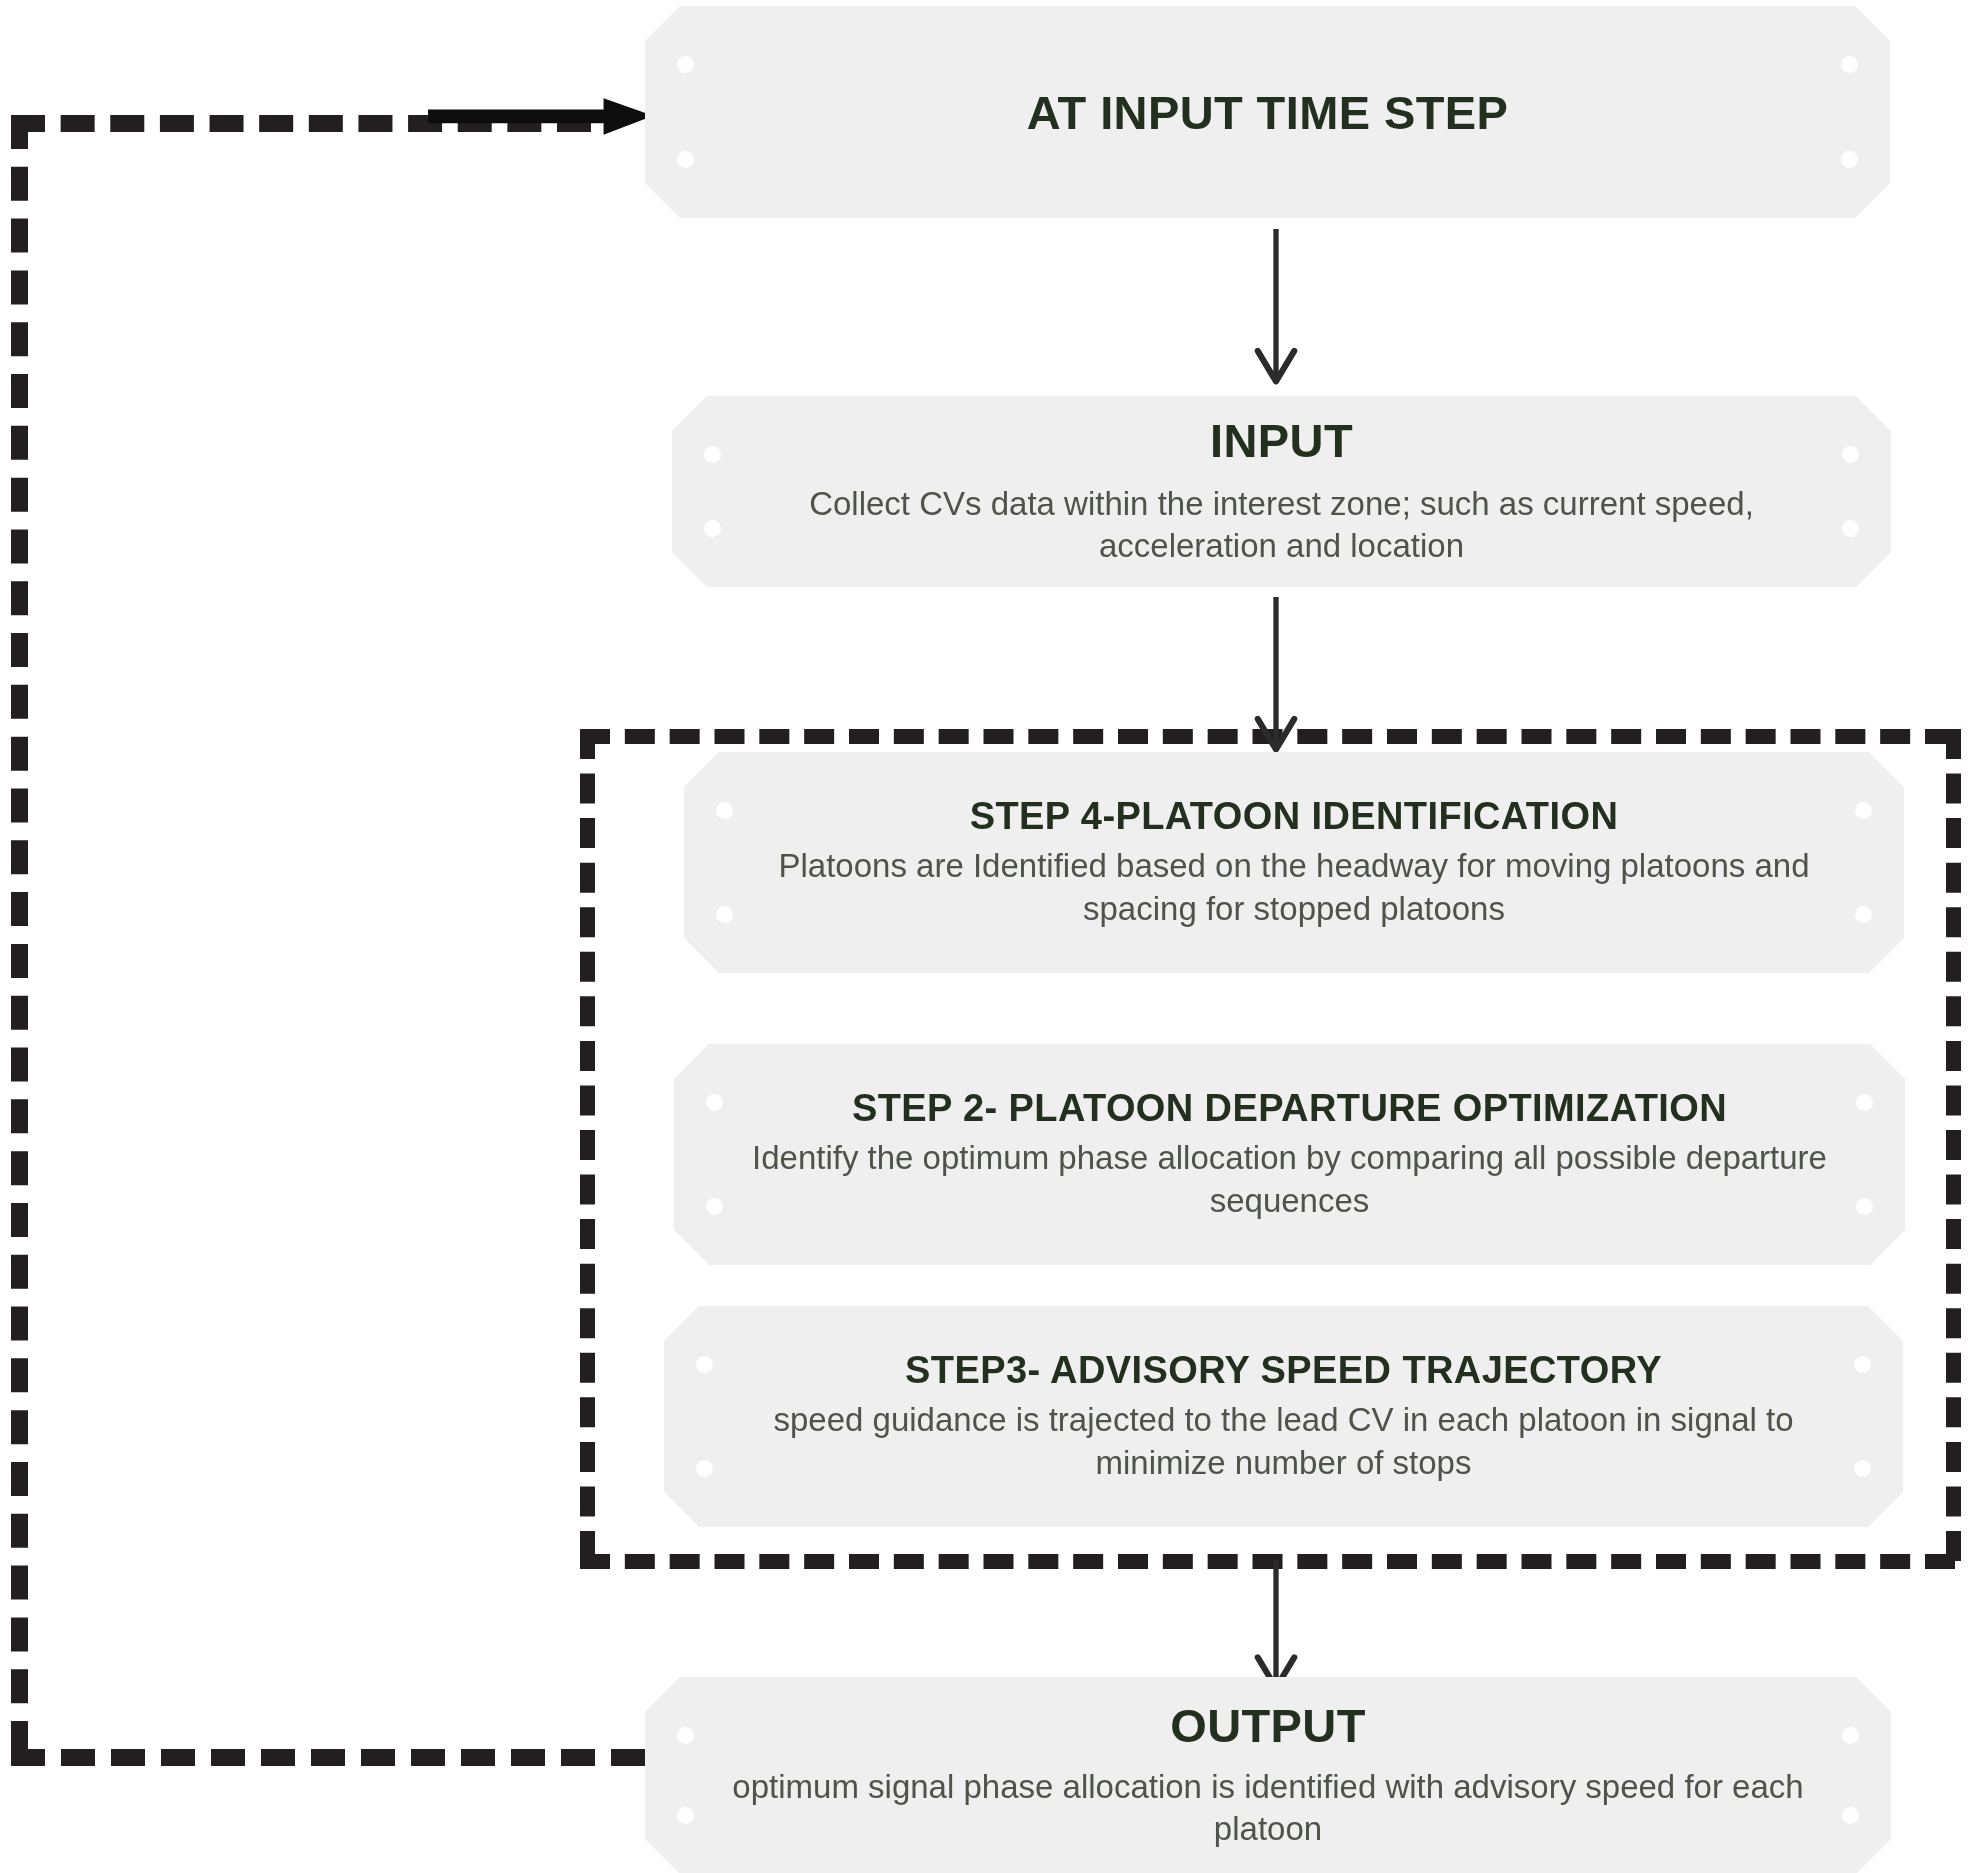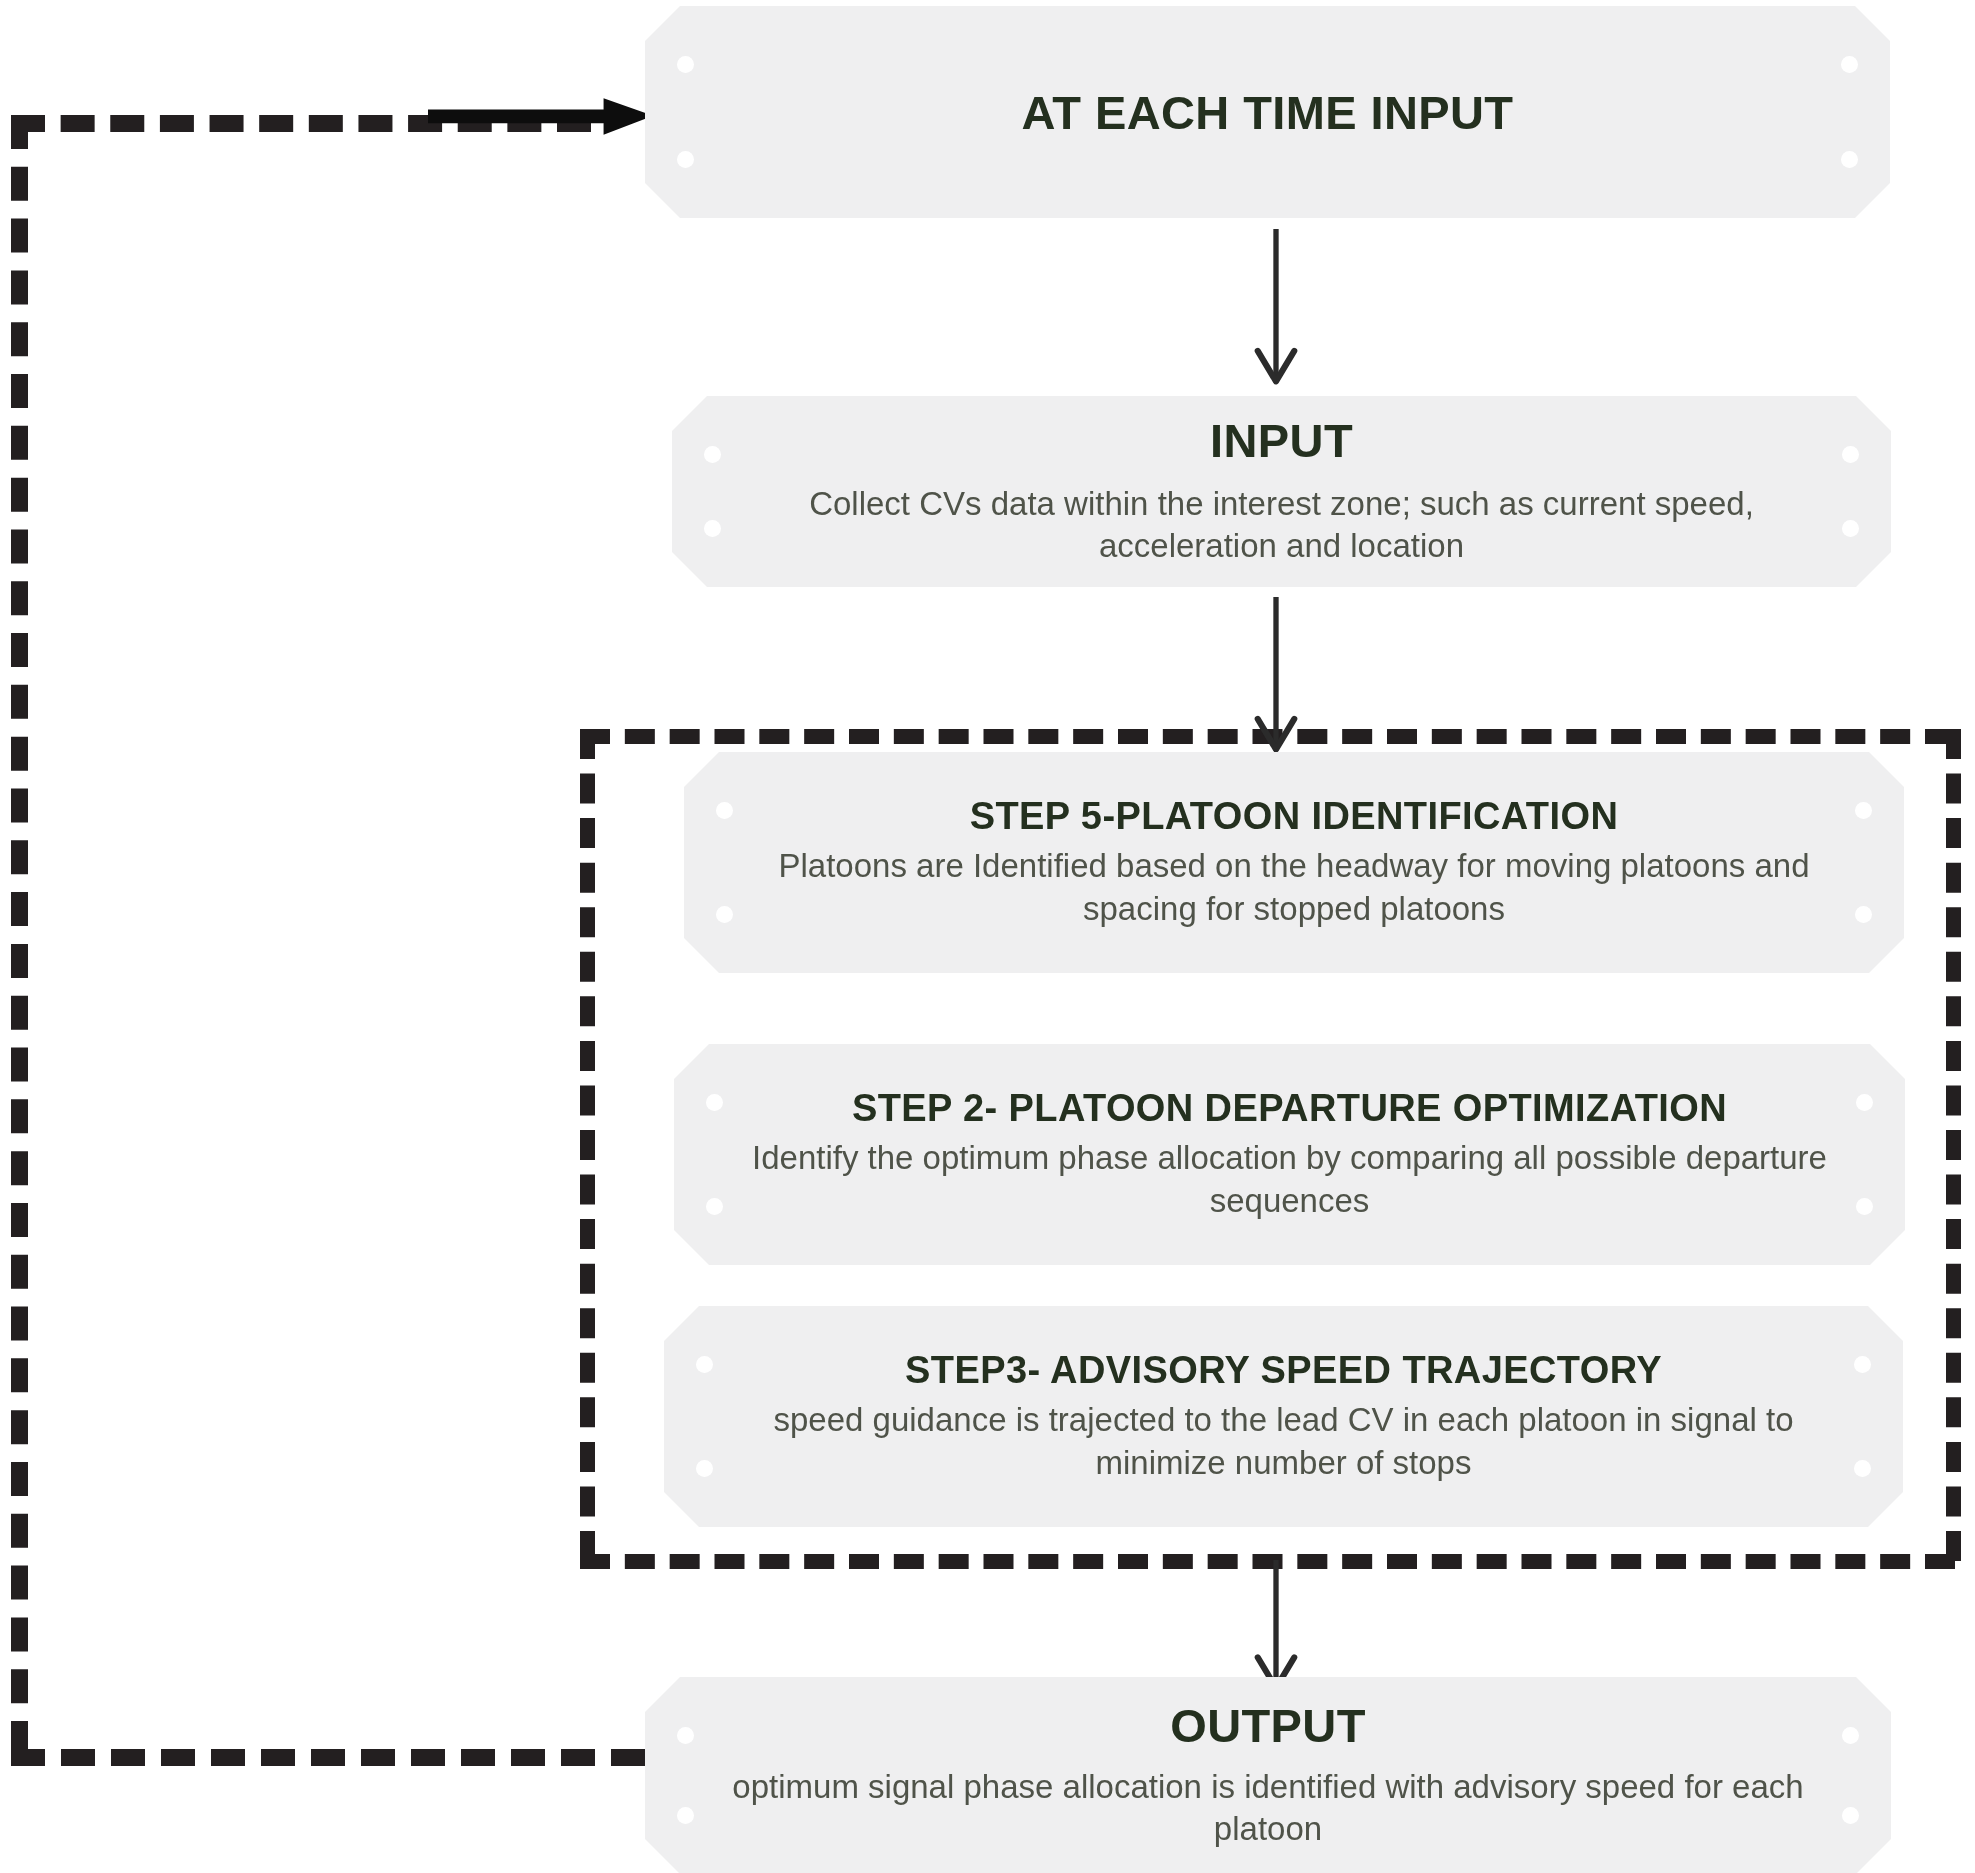--- a/index.html
+++ b/index.html
@@ -138,21 +138,21 @@
   <div class="dash-seg inner-h" id="inner-top"></div>
   <div class="dash-seg inner-v" id="inner-right"></div>
   <div class="dash-seg inner-h" id="inner-bottom"></div>
   <div class="dash-seg inner-v" id="inner-left"></div>
 
   <div class="flow-box" id="box-time-step">
     <span class="rivet tl"></span>
     <span class="rivet bl"></span>
     <span class="rivet tr"></span>
     <span class="rivet br"></span>
-    <p class="box-title title-lg">AT EACH TIME INPUT</p>
+    <p class="box-title title-lg">AT INPUT TIME STEP</p>
   </div>
 
   <svg class="arrow-svg" id="arrow-ts-input" width="46" height="160" viewBox="0 0 60 210">
     <line x1="30" y1="0" x2="30" y2="196" stroke="#2b2b2b" stroke-width="7"></line>
     <polyline points="6,160 30,200 54,160" fill="none" stroke="#2b2b2b" stroke-width="8" stroke-linecap="round" stroke-linejoin="round"></polyline>
   </svg>
 
   <div class="flow-box" id="box-input">
     <span class="rivet tl"></span>
     <span class="rivet bl"></span>
@@ -165,21 +165,21 @@
   <svg class="arrow-svg" id="arrow-input-step1" width="46" height="160" viewBox="0 0 60 210">
     <line x1="30" y1="0" x2="30" y2="196" stroke="#2b2b2b" stroke-width="7"></line>
     <polyline points="6,160 30,200 54,160" fill="none" stroke="#2b2b2b" stroke-width="8" stroke-linecap="round" stroke-linejoin="round"></polyline>
   </svg>
 
   <div class="flow-box" id="box-step1">
     <span class="rivet tl"></span>
     <span class="rivet bl"></span>
     <span class="rivet tr"></span>
     <span class="rivet br"></span>
-    <p class="box-title title-md">STEP 5-PLATOON IDENTIFICATION</p>
+    <p class="box-title title-md">STEP 4-PLATOON IDENTIFICATION</p>
     <p class="box-desc desc-md">Platoons are Identified based on the headway for moving platoons and spacing for stopped platoons</p>
   </div>
 
   <div class="flow-box" id="box-step2">
     <span class="rivet tl"></span>
     <span class="rivet bl"></span>
     <span class="rivet tr"></span>
     <span class="rivet br"></span>
     <p class="box-title title-md">STEP 2- PLATOON DEPARTURE OPTIMIZATION</p>
     <p class="box-desc desc-md">Identify the optimum phase allocation by comparing all possible departure sequences</p>

